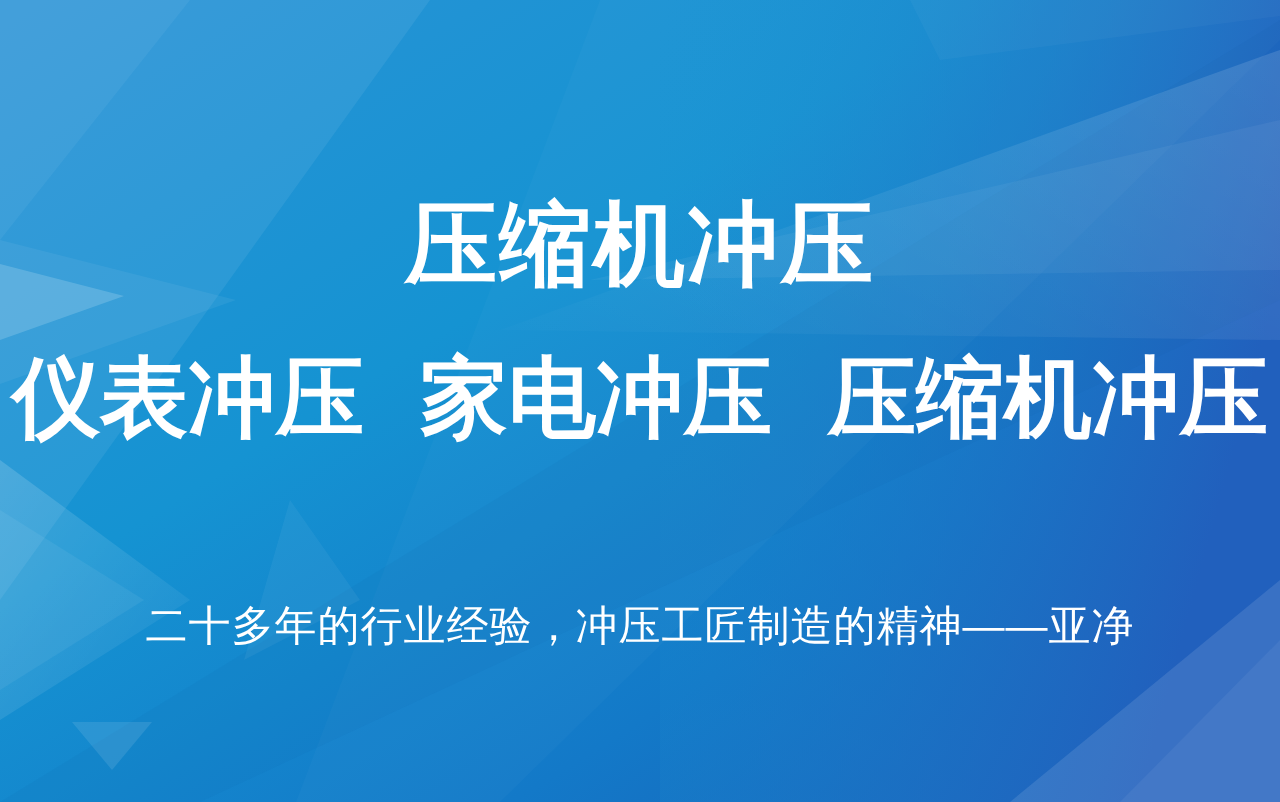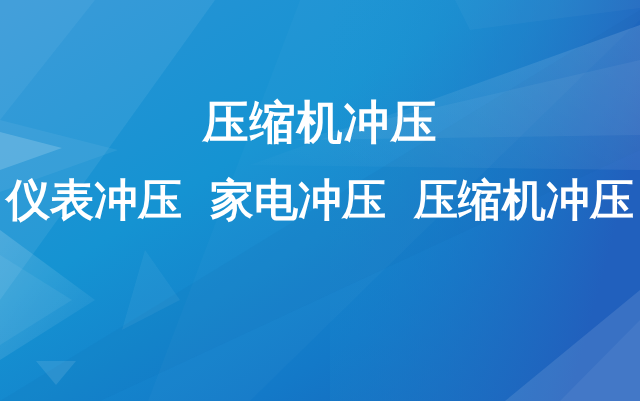--- a/index.html
+++ b/index.html
@@ -143,15 +143,16 @@
 
     <polygon points="455,0 640,0 640,8 470,30" fill="#ffffff" fill-opacity="0.03"></polygon>
   </svg>
 
   <div id="content">
 
     <div class="headline" id="title-line">压缩机冲压</div>
 
     <div class="headline" id="subtitle-line"><span class="sub-item">仪表冲压</span><span class="sub-gap"></span><span class="sub-item">家电冲压</span><span class="sub-gap"></span><span class="sub-item">压缩机冲压</span></div>
 
+    <div id="tagline">二十多年的行业经验，冲压工匠制造的精神——亚净</div>
 
   </div>
 </div>
 
 </body></html>

